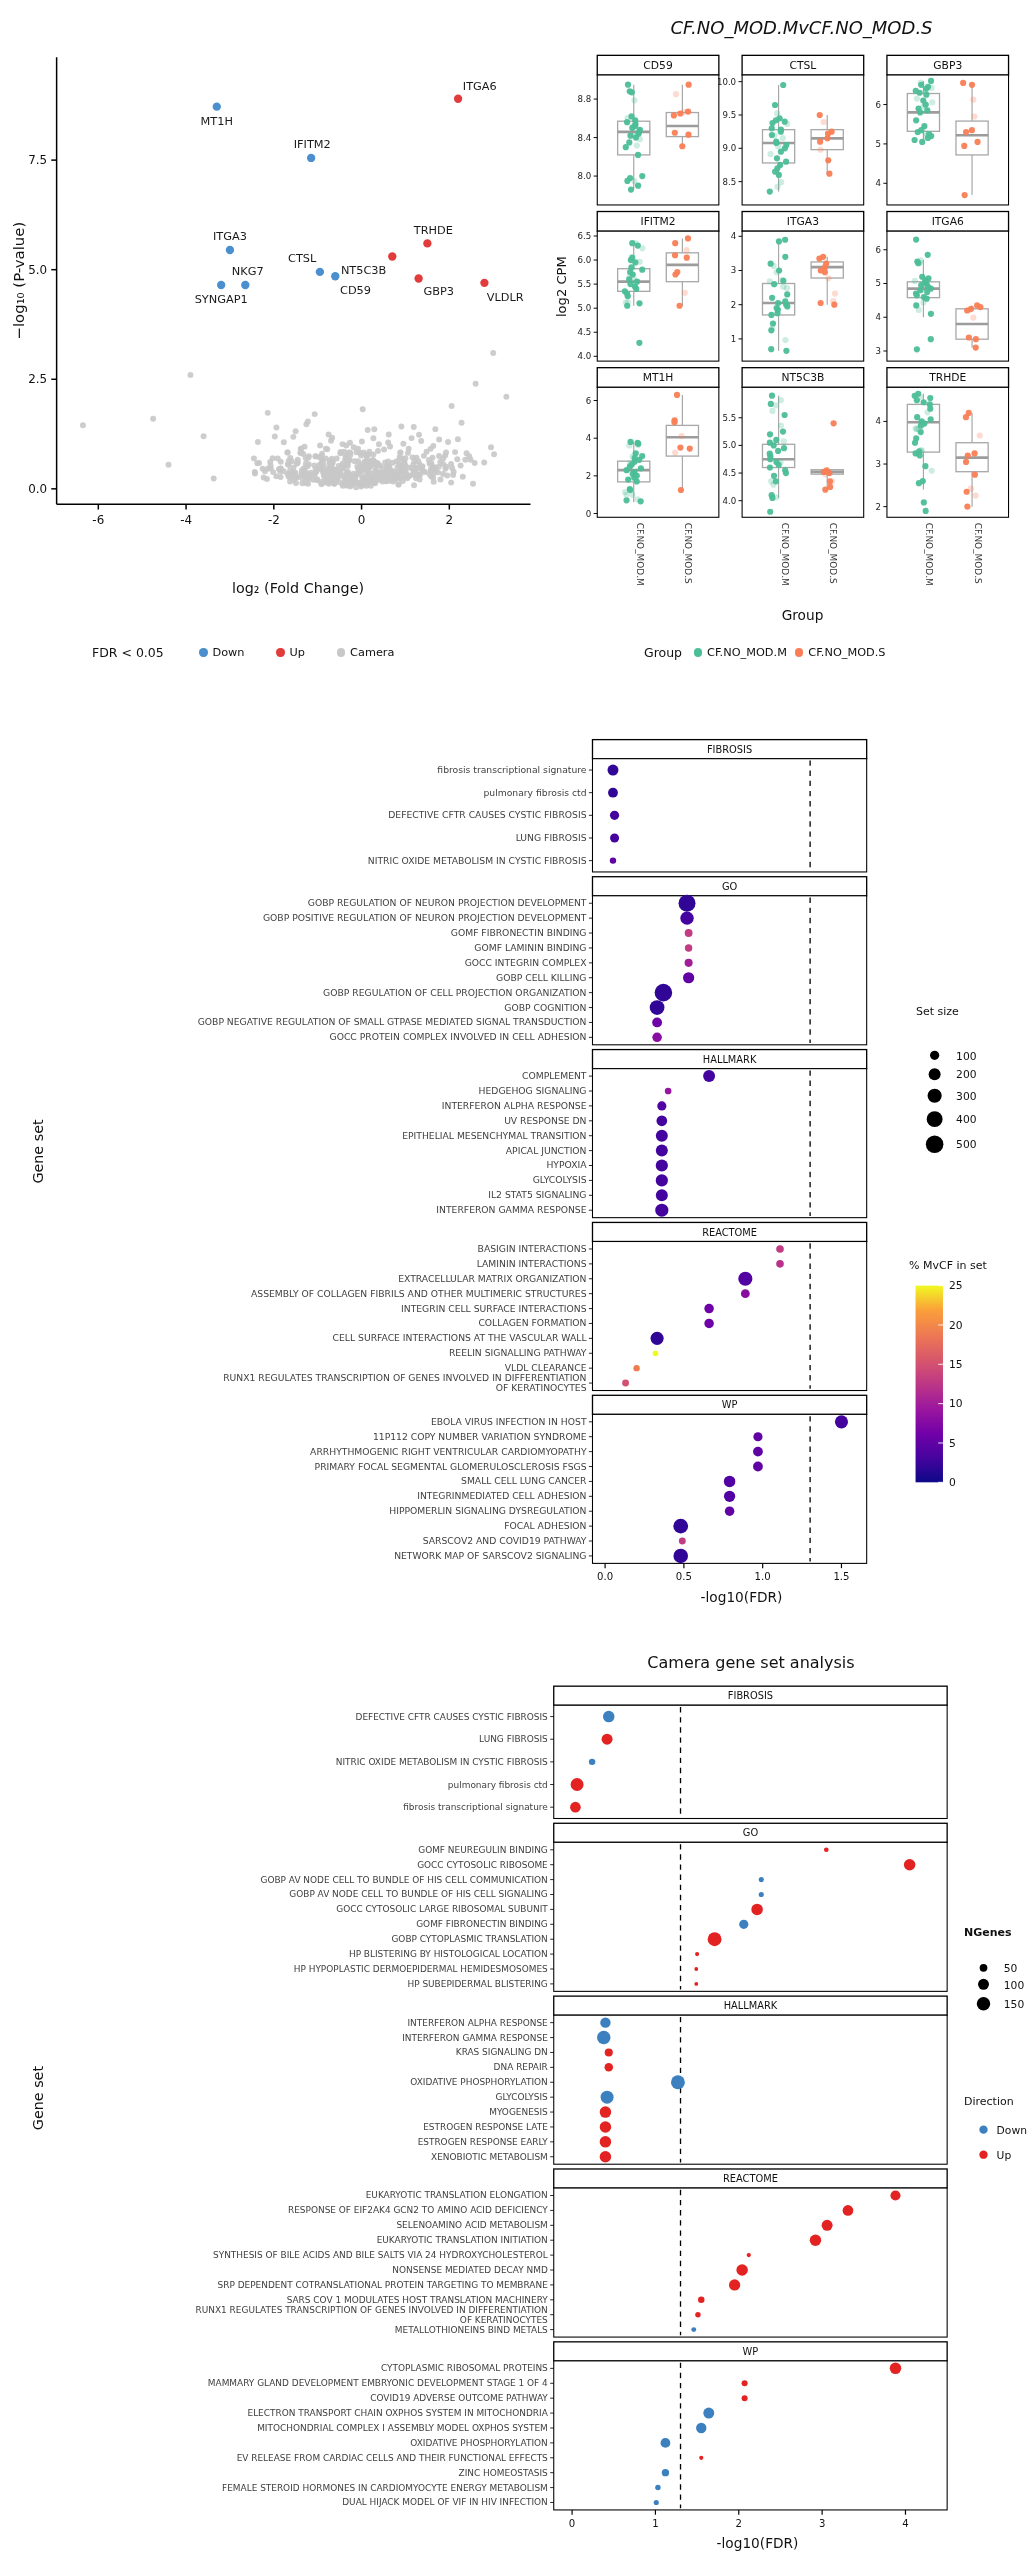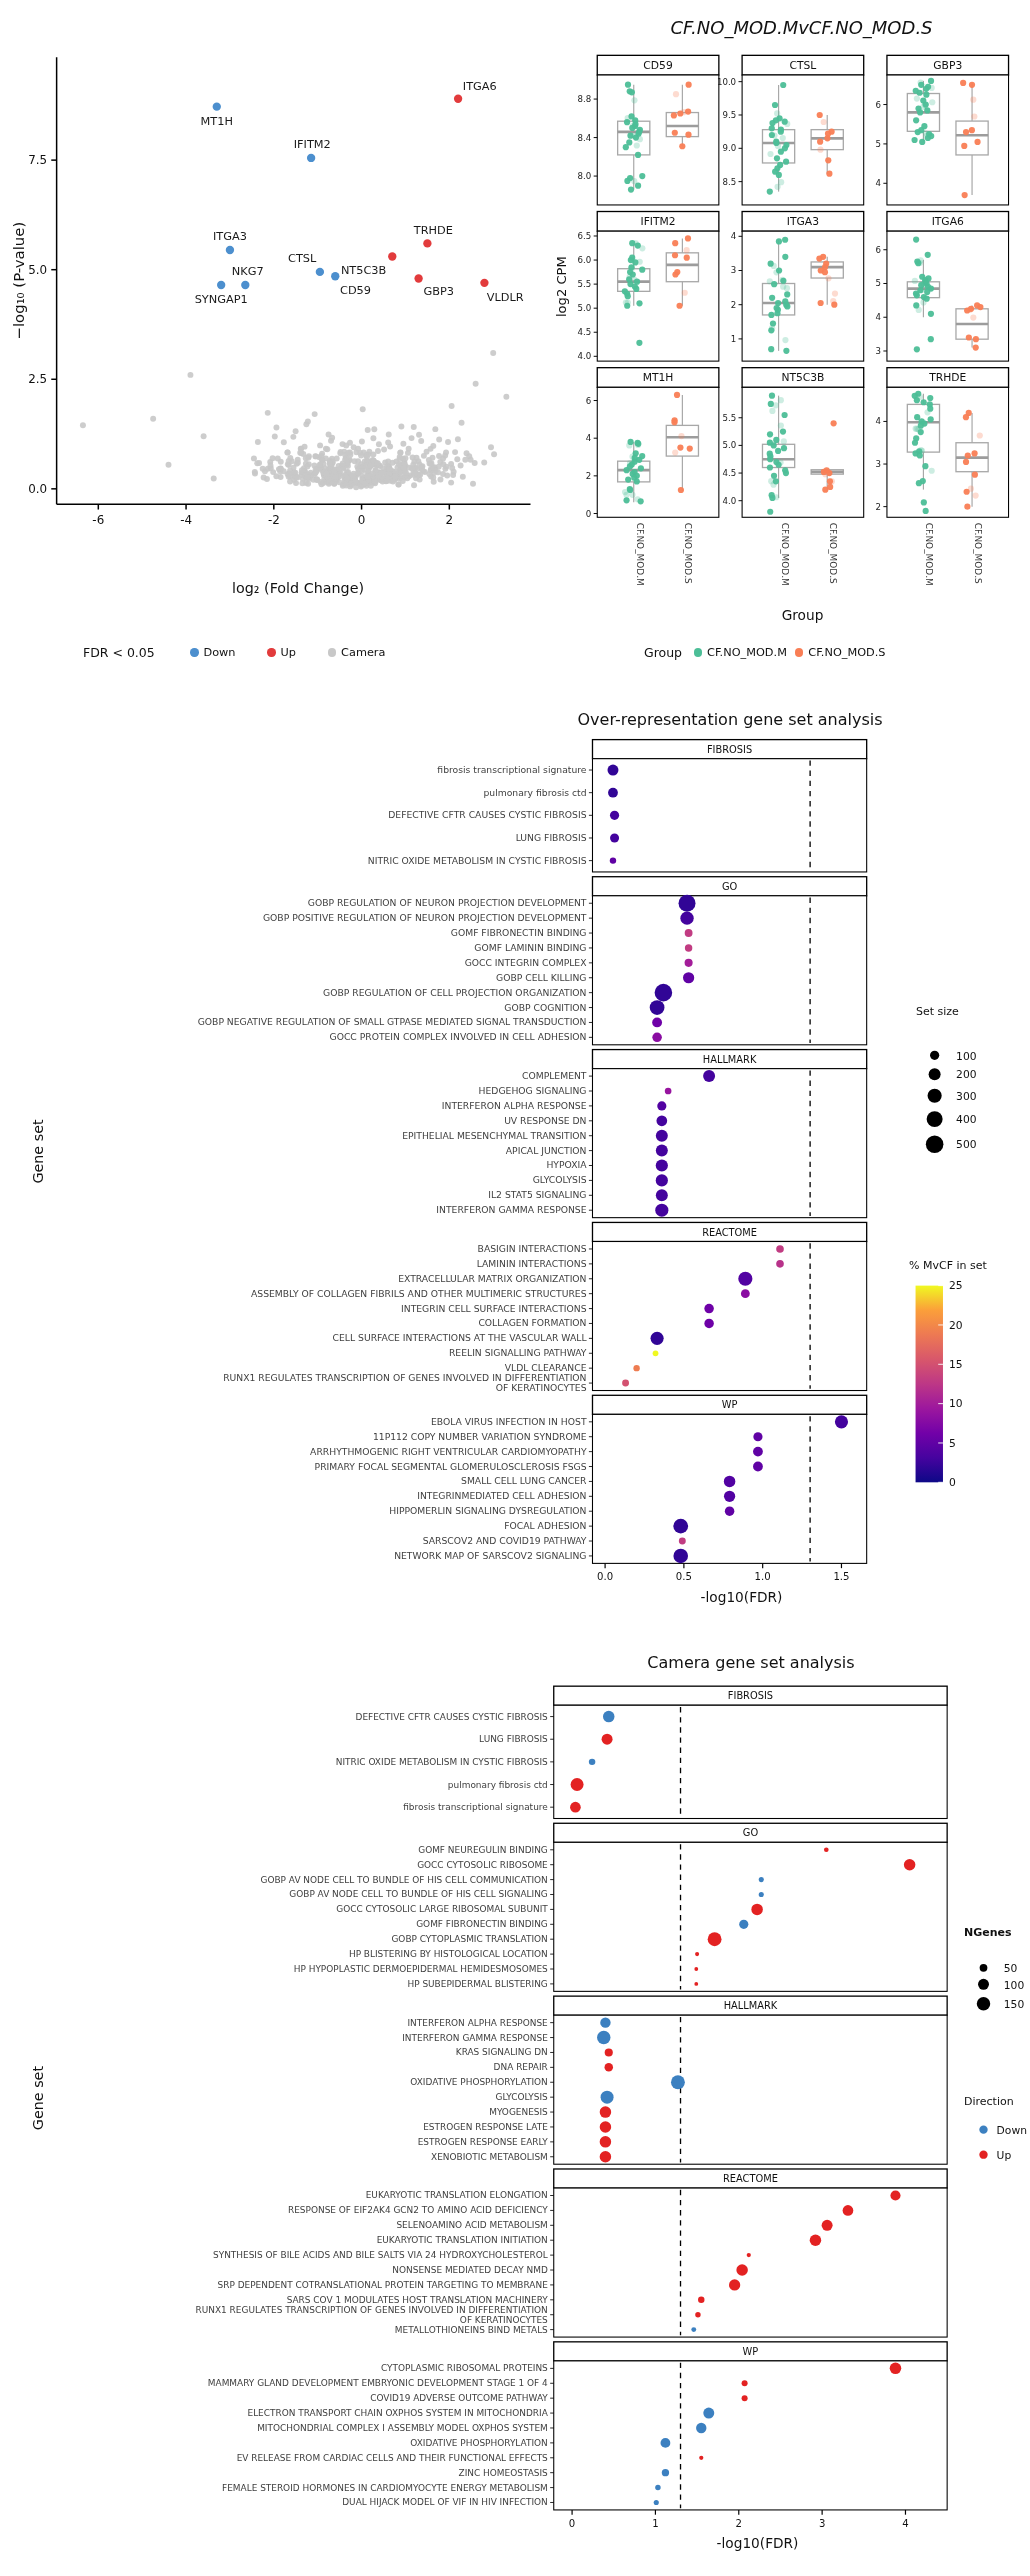--- a/index.html
+++ b/index.html
@@ -1612,21 +1612,21 @@
       </g>
       <g>
         <circle cx="1650" cy="3572" r="7" fill="#3C80C0"></circle>
         <text x="1672" y="3579" font-size="18" text-anchor="start" fill="#111">Down</text>
         <circle cx="1650" cy="3614" r="7" fill="#E32222"></circle>
         <text x="1672" y="3621" font-size="18" text-anchor="start" fill="#111">Up</text>
       </g>
     </svg>
 
   <div class="overlay axis-title" style="left:173px;top:532px;width:250px;margin-top:48px;">log₂ (Fold Change)</div>
-  <div class="overlay legend-row" id="fdr-legend" style="left:83px;top:645px;gap:32px;">
+  <div class="overlay legend-row" id="fdr-legend" style="left:92px;top:645px;gap:32px;">
     <span class="legend-title">FDR &lt; 0.05</span>
   <span class="legend-item">
         <span class="legend-dot" style="background: rgb(76, 143, 206);"></span>
         <span>Down</span>
       </span>
       <span class="legend-item">
         <span class="legend-dot" style="background: rgb(226, 59, 60);"></span>
         <span>Up</span>
       </span>
       <span class="legend-item">
@@ -1642,21 +1642,20 @@
   <span class="legend-item">
         <span class="legend-dot" style="background: rgb(76, 190, 151);"></span>
         <span>CF.NO_MOD.M</span>
       </span>
       <span class="legend-item">
         <span class="legend-dot" style="background: rgb(249, 126, 85);"></span>
         <span>CF.NO_MOD.S</span>
       </span>
     </div>
 
-  <div class="overlay fig-title" style="left:432px;top:710px;width:596px;">Over-representation gene set analysis</div>
   <div class="overlay axis-title small" style="left:658px;top:1589px;width:167px;">-log10(FDR)</div>
   <div class="overlay side-legend-title" style="left:916px;top:1005px;">Set size</div>
   <div class="overlay side-legend-title" style="left:909px;top:1259px;">% MvCF in set</div>
 
   <div class="overlay fig-title" style="left:453px;top:1653px;width:596px;">Camera gene set analysis</div>
   <div class="overlay axis-title small" style="left:674px;top:2535px;width:167px;">-log10(FDR)</div>
   <div class="overlay side-legend-title" style="left:964px;top:1926px;font-weight:bold;">NGenes</div>
   <div class="overlay side-legend-title" style="left:964px;top:2095px;">Direction</div>
 </div>
 

